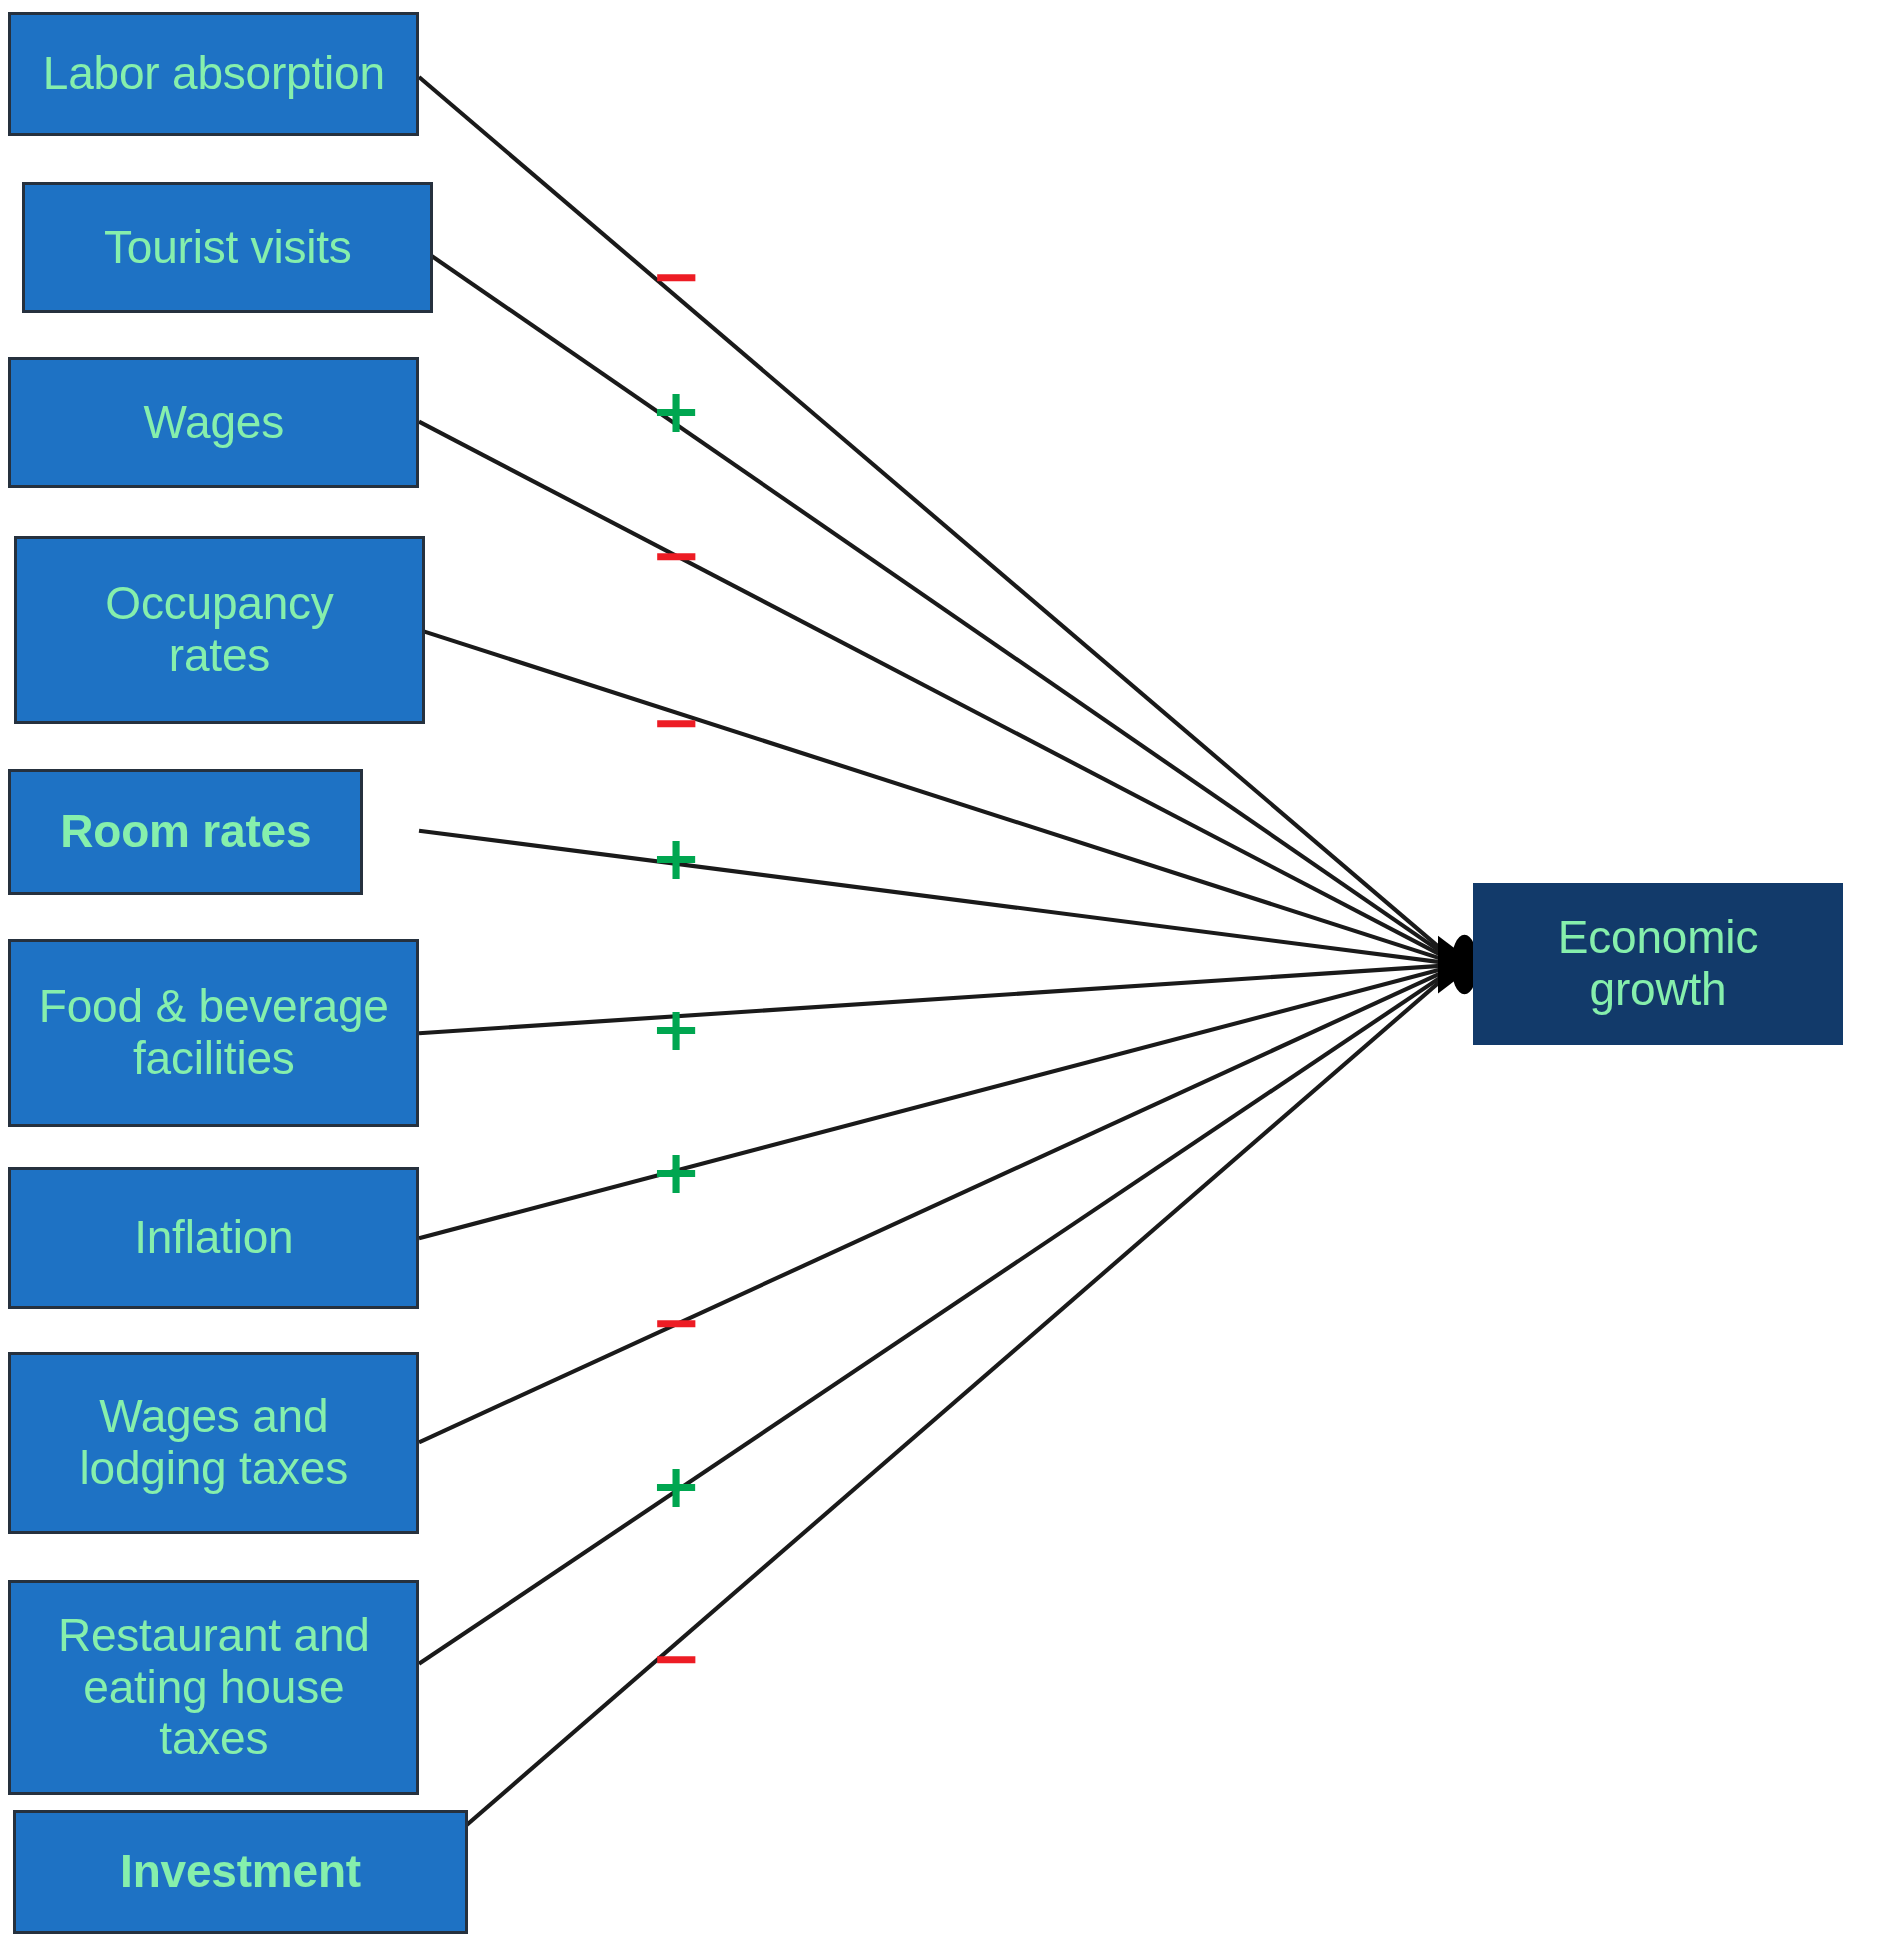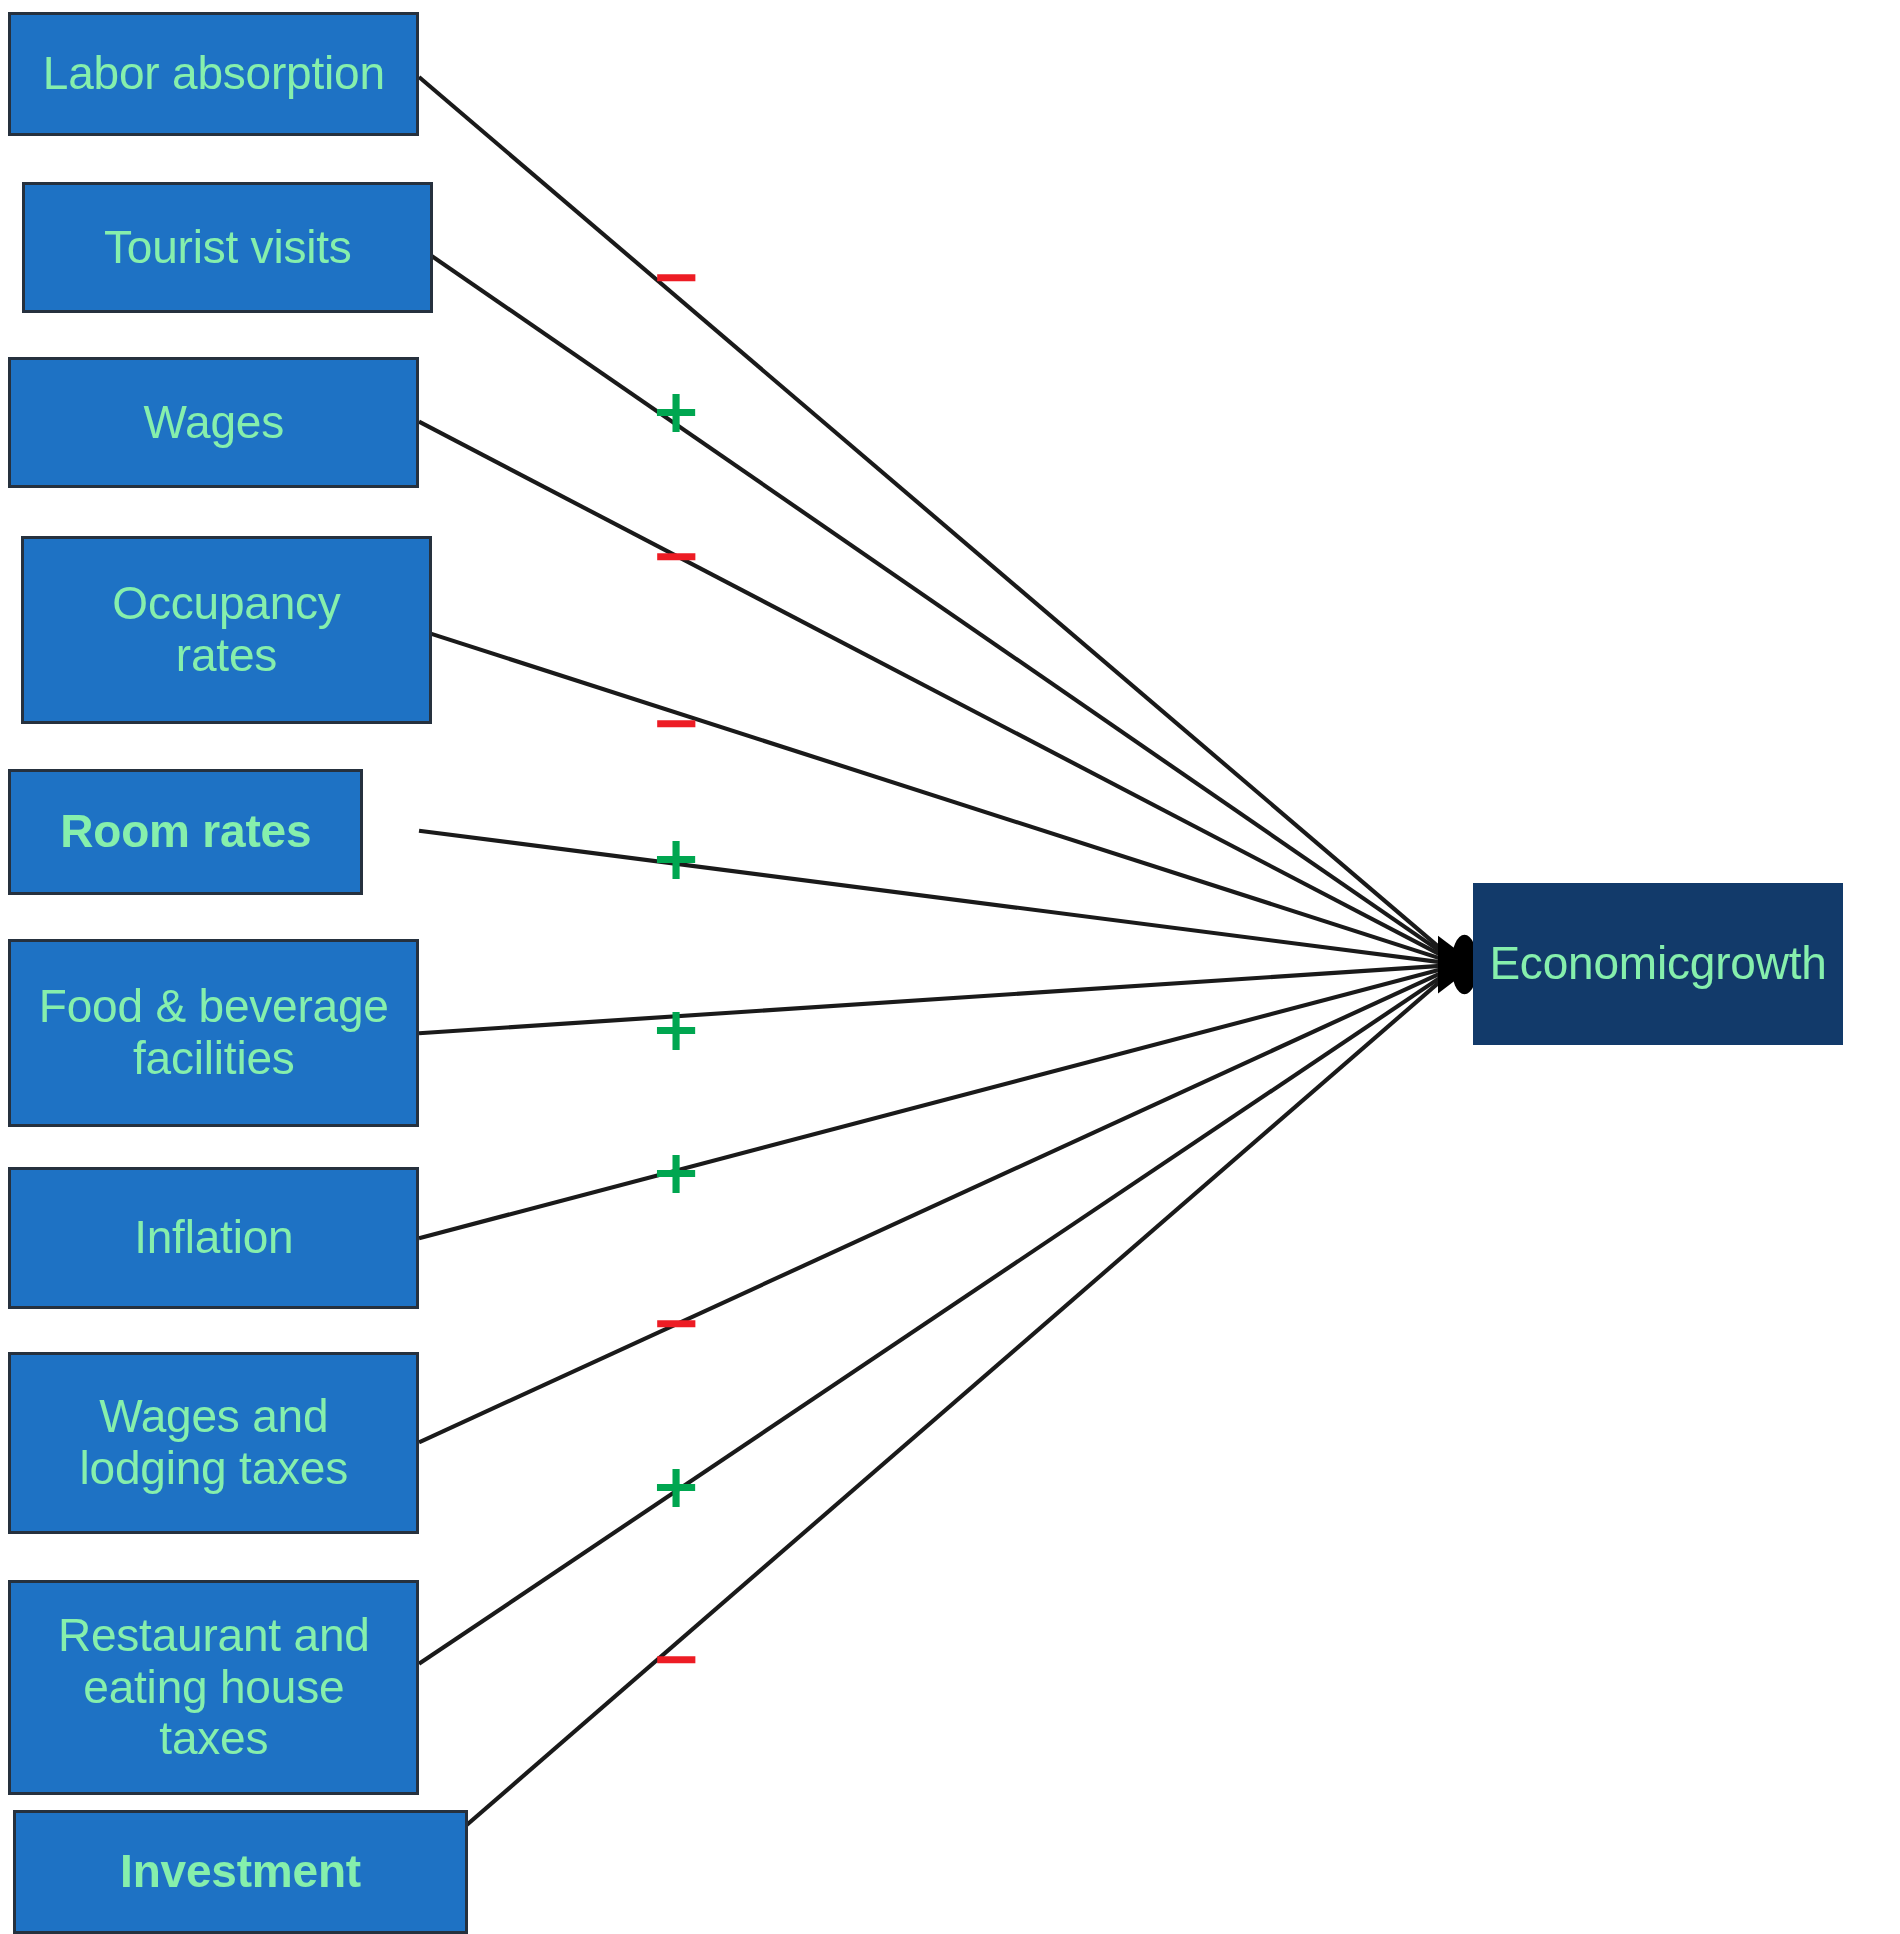--- a/index.html
+++ b/index.html
@@ -91,21 +91,21 @@
   </div>
 
   <div class="node factor" style="left:8.3px; top:182px; width:411px; height:131px;margin-left:14px;">
     <span>Tourist visits</span>
   </div>
 
   <div class="node factor" style="left:8.3px; top:357px; width:411px; height:131px;">
     <span>Wages</span>
   </div>
 
-  <div class="node factor" style="left:21px; top:536px; width:411px; height:188px;">
+  <div class="node factor" style="left:14px; top:536px; width:411px; height:188px;">
     <span>Occupancy
 rates</span>
   </div>
 
   <div class="node factor" style="left:8.3px; top:769px; width:355px; height:126px;font-weight:bold;">
     <span>Room rates</span>
   </div>
 
   <div class="node factor" style="left:8.3px; top:939px; width:411px; height:188px;">
     <span>Food &amp; beverage
@@ -144,19 +144,19 @@
   <div class="sign positive" style="left:647px; top:998px;"><span>+</span></div>
 
   <div class="sign positive" style="left:647px; top:1141px;"><span>+</span></div>
 
   <div class="sign negative" style="left:647px; top:1291px;"><span>−</span></div>
 
   <div class="sign positive" style="left:647px; top:1455px;"><span>+</span></div>
 
   <div class="sign negative" style="left:647px; top:1627px;"><span>−</span></div>
 
-  <div class="node outcome" style="left:1473px; top:883px; width:370px; height:162px; flex-direction:row;">
+  <div class="node outcome" style="left:1473px; top:883px; width:370px; height:162px; flex-direction:column;">
     <span>Economic</span>
     <span>growth</span>
   </div>
 
 </div>
 
 
 </body></html>

